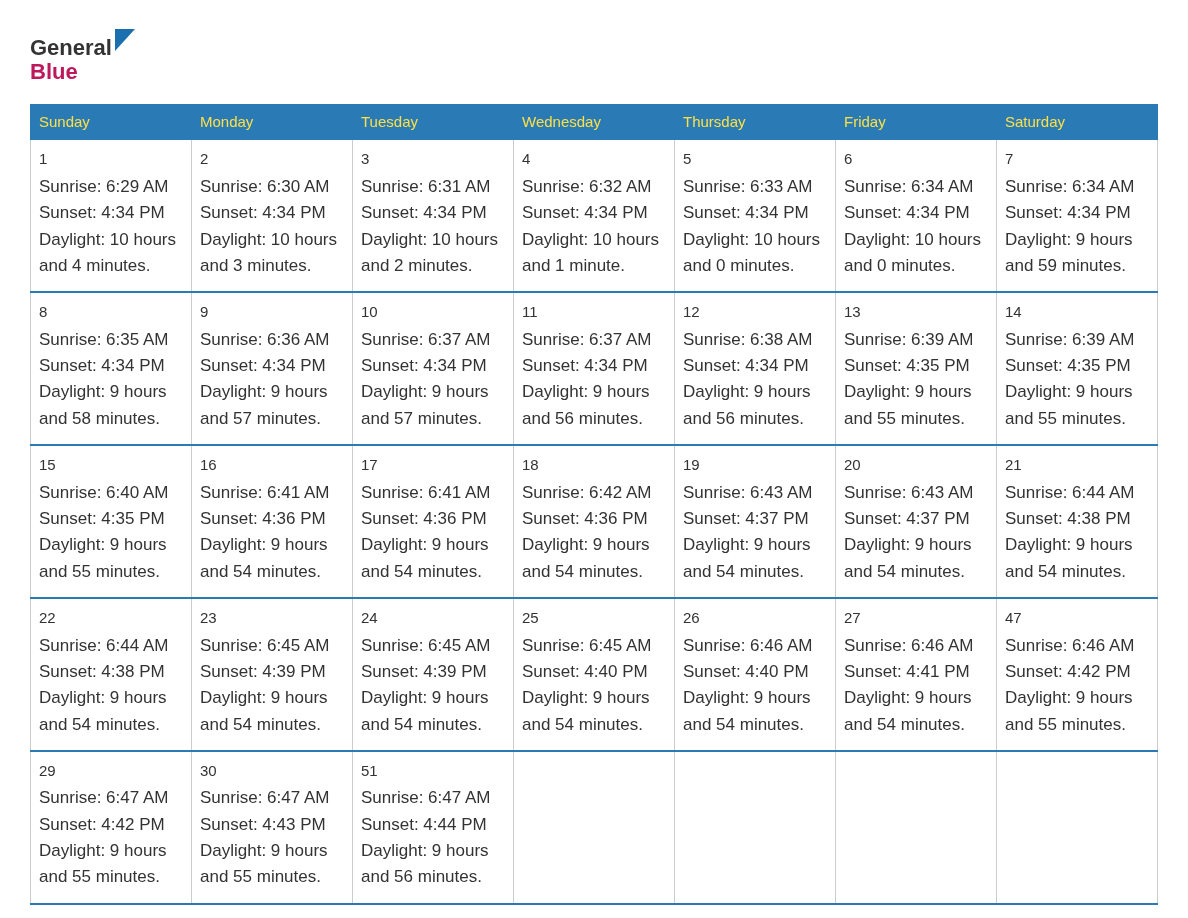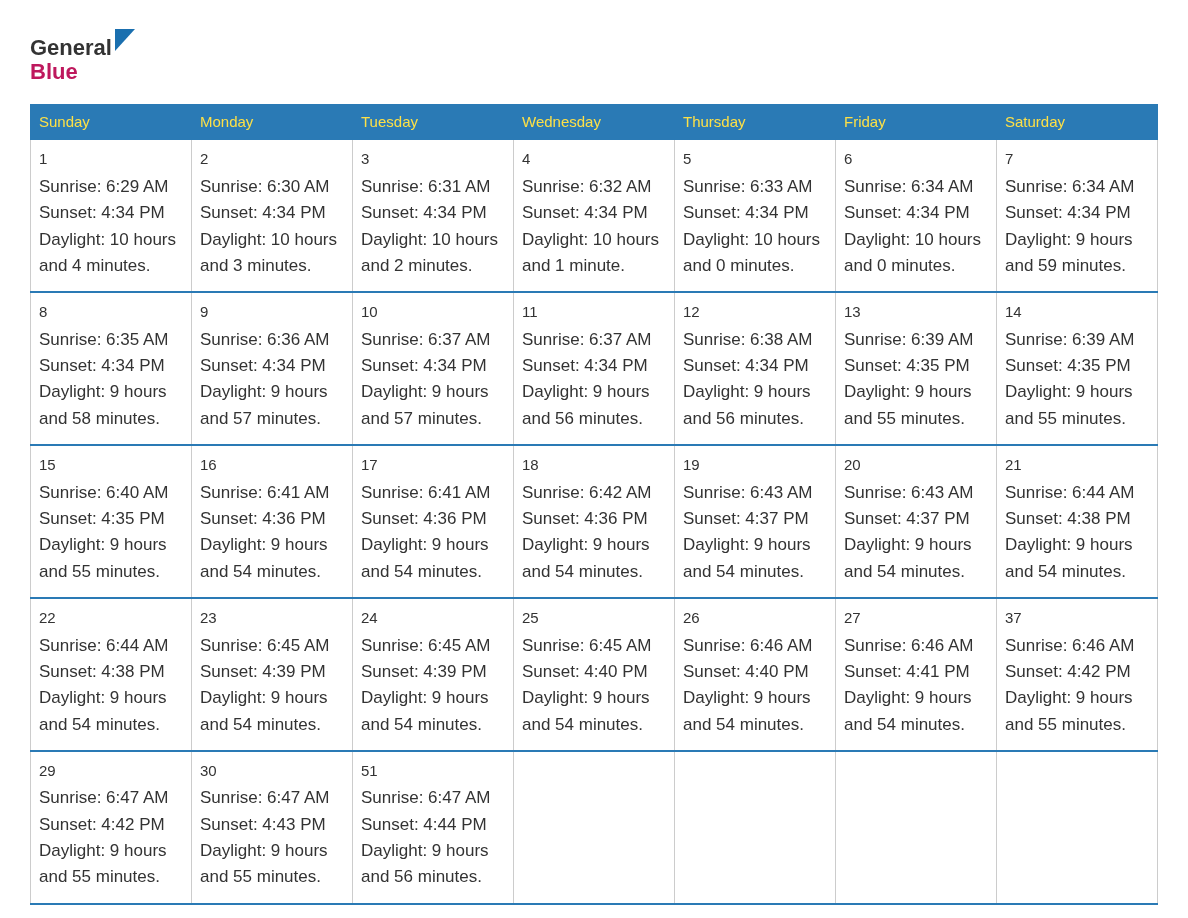--- a/index.html
+++ b/index.html
@@ -233,21 +233,21 @@
         </td>
         <td>
           <span class="day-number">26</span>
           <div class="cell-content">Sunrise: 6:46 AM<br>Sunset: 4:40 PM<br>Daylight: 9 hours and 54 minutes.</div>
         </td>
         <td>
           <span class="day-number">27</span>
           <div class="cell-content">Sunrise: 6:46 AM<br>Sunset: 4:41 PM<br>Daylight: 9 hours and 54 minutes.</div>
         </td>
         <td>
-          <span class="day-number">37</span>
+          <span class="day-number">47</span>
           <div class="cell-content">Sunrise: 6:46 AM<br>Sunset: 4:42 PM<br>Daylight: 9 hours and 55 minutes.</div>
         </td>
       </tr>
       <tr>
         <td>
           <span class="day-number">29</span>
           <div class="cell-content">Sunrise: 6:47 AM<br>Sunset: 4:42 PM<br>Daylight: 9 hours and 55 minutes.</div>
         </td>
         <td>
           <span class="day-number">30</span>

